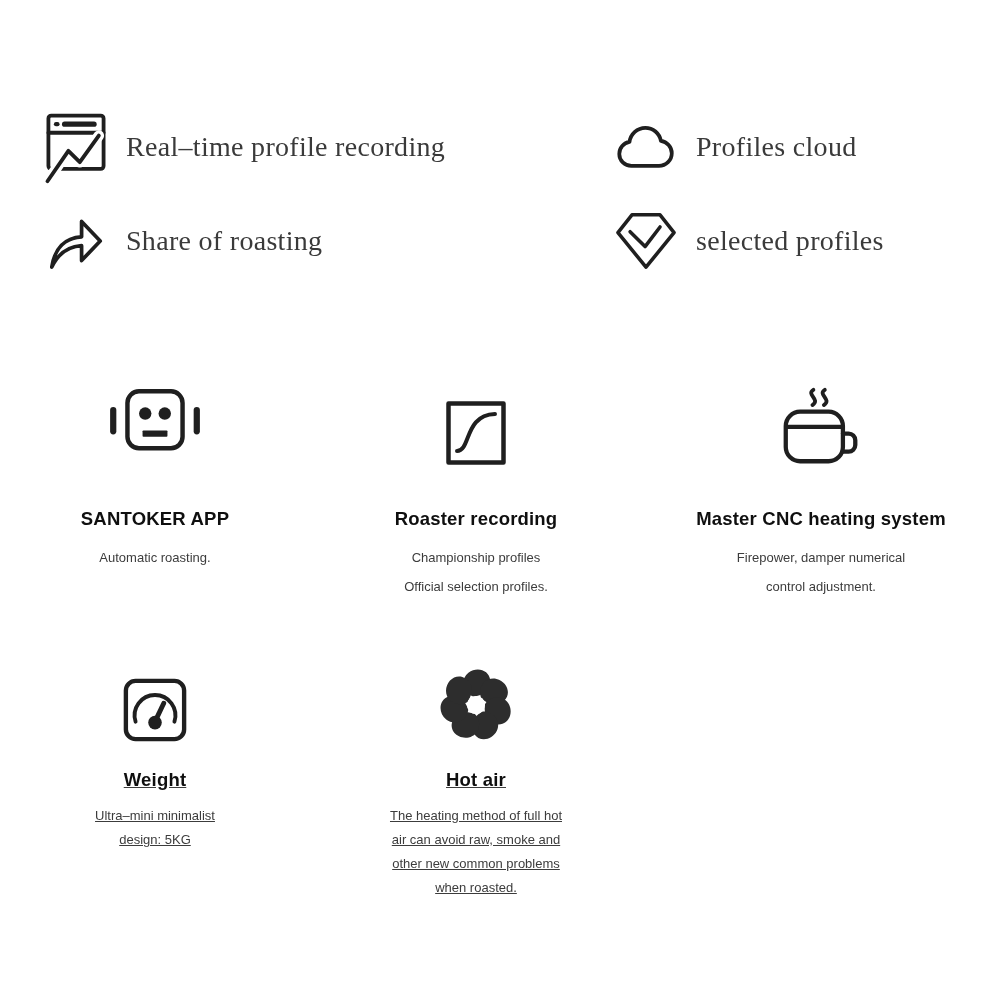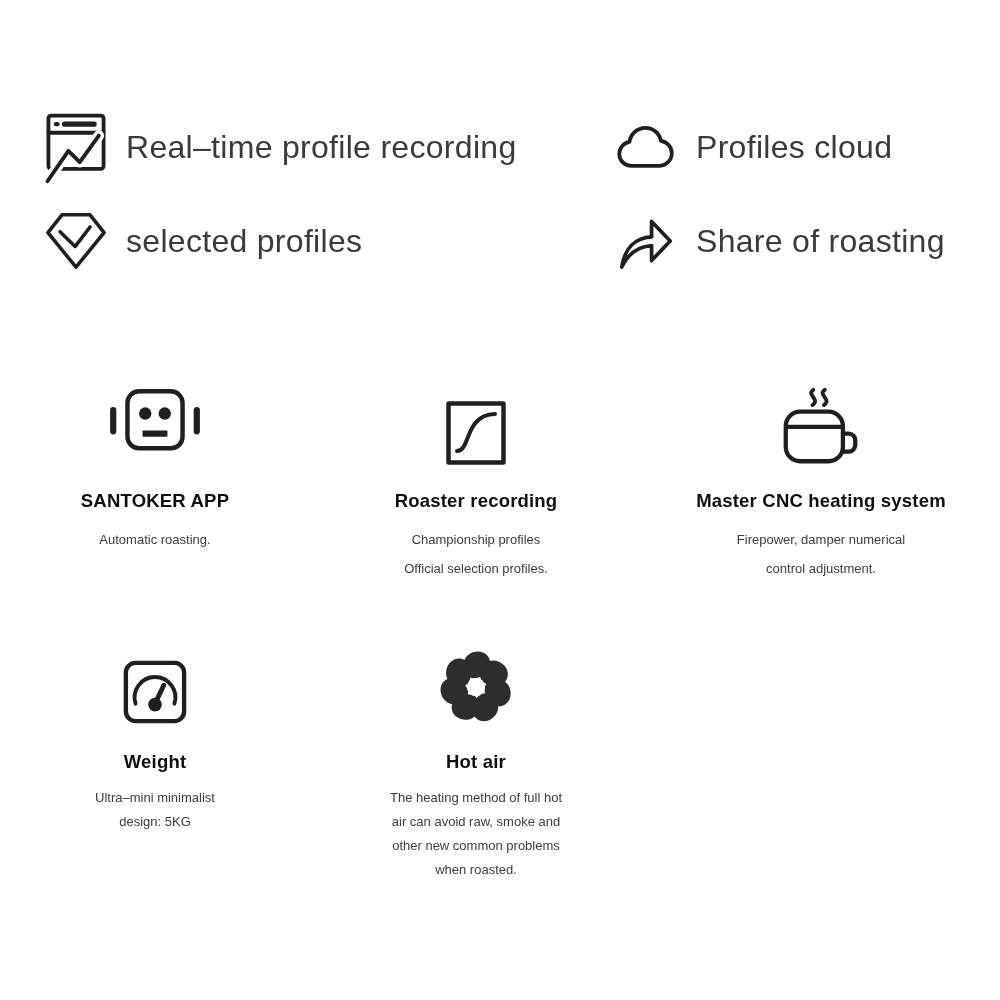--- a/index.html
+++ b/index.html
@@ -13,48 +13,49 @@
   .top-section{
     margin-top:108px;
     padding-left:42px;
     display:grid;
     grid-template-columns:570px 1fr;
     row-gap:26px;
   }
   .top-item{display:flex;align-items:center;gap:16px;}
   .top-item .icon-wrap{width:68px;display:flex;justify-content:center;align-items:center;}
   .top-label{
-    font-size:32px;
+    font-size:28px;
     color:#3a3a3a;
     letter-spacing:0.3px;
     white-space:nowrap;
+    font-family:Liberation Serif, serif;
   }
   
   .cols{
     display:grid;
     grid-template-columns:310px 332px 358px;
   }
   .col{display:flex;flex-direction:column;align-items:center;text-align:center;}
   .icon-box{height:84px;display:flex;align-items:flex-end;justify-content:center;}
   .col-title{
-    margin-top:24px;
+    margin-top:42px;
     font-size:18.5px;
     font-weight:700;
     color:#0f0f0f;
     letter-spacing:0.2px;
   }
   .col-body{
     margin-top:13px;
     font-size:13px;
     color:#3c3c3c;
     white-space:pre-line;
   }
   .section-middle{margin-top:112px;}
   .section-middle .col-body{line-height:29px;}
-  .section-bottom{margin-top:60px;}
+  .section-bottom{margin-top:60px;text-decoration:underline;}
   .section-bottom .icon-box{height:82px;}
   .section-bottom .col-title{margin-top:26px;}
   .section-bottom .col-body{line-height:24px;}
 </style>
 </head>
 <body>
 
 <div class="top-section">
 
   <div class="top-item">
@@ -75,35 +76,35 @@
     <span class="icon-wrap">
       <svg class="icon" width="60" height="47" viewBox="0 0 64 50" fill="none" stroke="currentColor" stroke-width="4" stroke-linecap="round" stroke-linejoin="round">
         <path d="M 16.5 44.5 C 9.2 44.5 3.5 38.8 3.5 31.8 C 3.5 25.4 8.2 20.1 14.4 19.1 C 15.5 10.6 22.7 4 31.3 4 C 39.5 4 46.4 10 47.9 17.9 C 54.4 18.8 59.5 24.3 59.5 31 C 59.5 38.5 53.4 44.5 45.8 44.5 Z"></path>
       </svg>
     </span>
     <span class="top-label">Profiles cloud</span>
   </div>
 
   <div class="top-item">
     <span class="icon-wrap">
+      <svg class="icon" width="54" height="58" viewBox="0 0 58 62" fill="none" stroke="currentColor" stroke-width="4" stroke-linecap="round" stroke-linejoin="round">
+        <path d="M 3 59 C 6 39 17 27.5 35 26.5 L 35 10 L 55 31 L 35 52 L 35 36 C 21 37 9.5 45 3 59 Z"></path>
+      </svg>
+    </span>
+    <span class="top-label">Share of roasting</span>
+  </div>
+
+  <div class="top-item">
+    <span class="icon-wrap">
       <svg class="icon" width="62" height="58" viewBox="0 0 66 62" fill="none" stroke="currentColor" stroke-width="3.8" stroke-linecap="round" stroke-linejoin="round">
         <path d="M 18 3 L 48 3 L 63 22 L 33 59 L 3 22 Z"></path>
         <polyline points="16,21 32,37 48,16"></polyline>
       </svg>
     </span>
     <span class="top-label">selected profiles</span>
-  </div>
-
-  <div class="top-item">
-    <span class="icon-wrap">
-      <svg class="icon" width="54" height="58" viewBox="0 0 58 62" fill="none" stroke="currentColor" stroke-width="4" stroke-linecap="round" stroke-linejoin="round">
-        <path d="M 3 59 C 6 39 17 27.5 35 26.5 L 35 10 L 55 31 L 35 52 L 35 36 C 21 37 9.5 45 3 59 Z"></path>
-      </svg>
-    </span>
-    <span class="top-label">Share of roasting</span>
   </div>
 
 </div>
 
 <div class="cols section-middle">
 
   <div class="col">
     <div class="icon-box">
       <svg class="icon" width="100" height="80" viewBox="0 0 112 90" fill="none" stroke="currentColor" stroke-width="5" stroke-linecap="round" stroke-linejoin="round">
         <rect x="25" y="6" width="62" height="64" rx="13"></rect>

